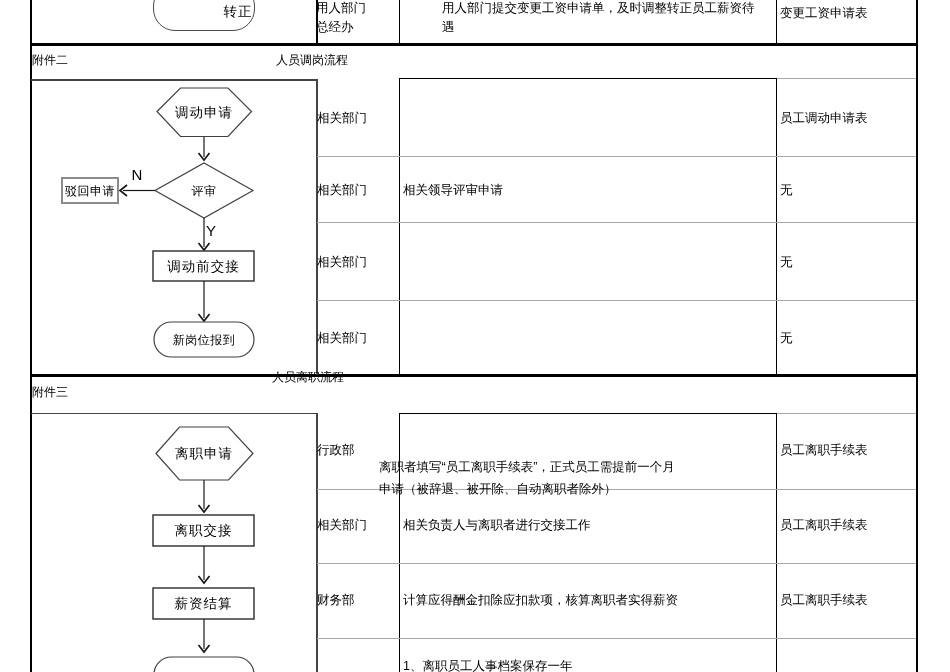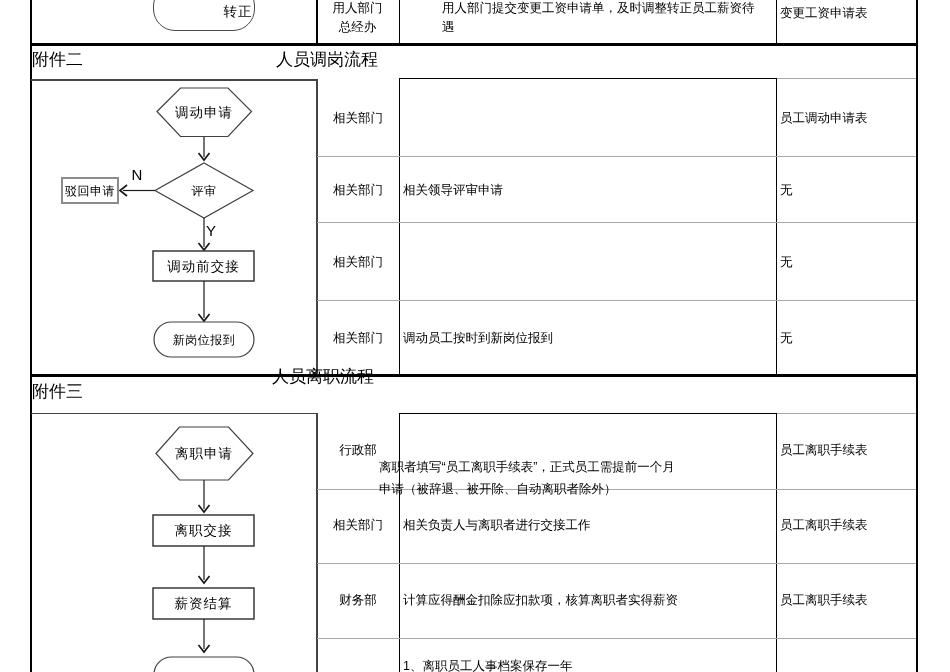--- a/index.html
+++ b/index.html
@@ -2,22 +2,22 @@
 <html><head>
 <meta charset="utf-8">
 <style>
   html,body{margin:0;padding:0;background:#fff;}
   #canvas{position:relative;width:950px;height:672px;background:#ffffff;overflow:hidden;
           font-family:"Liberation Sans",sans-serif;color:#000;}
   .ln{position:absolute;background:#000000;}
   .gln{position:absolute;background:#a9a9a9;}
   .txt{position:absolute;font-size:12.5px;line-height:20px;white-space:nowrap;color:#000;}
   .wrap{white-space:normal;}
-  .ctr{text-align:center;}
-  .title{font-size:17px;line-height:18px;}
+  .ctr{text-align:left;}
+  .title{font-size:12px;line-height:18px;}
   .flow-svg{position:absolute;}
   .node-shape{fill:#ffffff;stroke:#404040;stroke-width:1.2;}
   .node-rect{fill:#ffffff;stroke:#2b2b2b;stroke-width:1.4;}
   .reject-rect{fill:#ffffff;stroke:#8c8c8c;stroke-width:2;}
   .flow-line{stroke:#1a1a1a;stroke-width:1.2;fill:none;}
   .flow-head{stroke:#1a1a1a;stroke-width:1.7;fill:none;}
   .node-label{font-family:"Liberation Serif",serif;font-size:13.5px;letter-spacing:1px;fill:#000;text-anchor:middle;}
   .node-label-sm{font-family:"Liberation Serif",serif;font-size:12px;letter-spacing:0.5px;fill:#000;text-anchor:middle;}
   .ny-label{font-family:"Liberation Sans",sans-serif;font-size:15px;font-weight:500;fill:#000;text-anchor:middle;}
   .stadium{position:absolute;border:1.3px solid #4a4a4a;border-radius:22px;background:#fff;}
@@ -102,21 +102,20 @@
   <div class="txt" style="left:780px;top:108px;">员工调动申请表</div>
 
   <div class="txt ctr" style="left:317px;top:180px;width:82px;">相关部门</div>
   <div class="txt" style="left:403px;top:180px;">相关领导评审申请</div>
   <div class="txt" style="left:780px;top:180px;">无</div>
 
   <div class="txt ctr" style="left:317px;top:252px;width:82px;">相关部门</div>
   <div class="txt" style="left:780px;top:252px;">无</div>
 
   <div class="txt ctr" style="left:317px;top:328px;width:82px;">相关部门</div>
-  <div class="txt" style="left:403px;top:328px;">调动员工按时到新岗位报到</div>
   <div class="txt" style="left:780px;top:328px;">无</div>
 
   <div class="txt title" style="left:32px;top:383px;">附件三</div>
   <div class="txt title" style="left:272px;top:369px;font-family:Liberation Mono, monospace;">人员离职流程</div>
 
   <svg class="flow-svg" style="left:31px;top:413px;" width="286" height="259" viewBox="0 0 286 259">
     <polygon class="node-shape" points="125,40.5 148.5,14 197.5,14 222,40.5 197.5,67 148.5,67"></polygon>
     <text class="node-label" x="173" y="45">离职申请</text>
 
     <line class="flow-line" x1="173" y1="67" x2="173" y2="96"></line>

